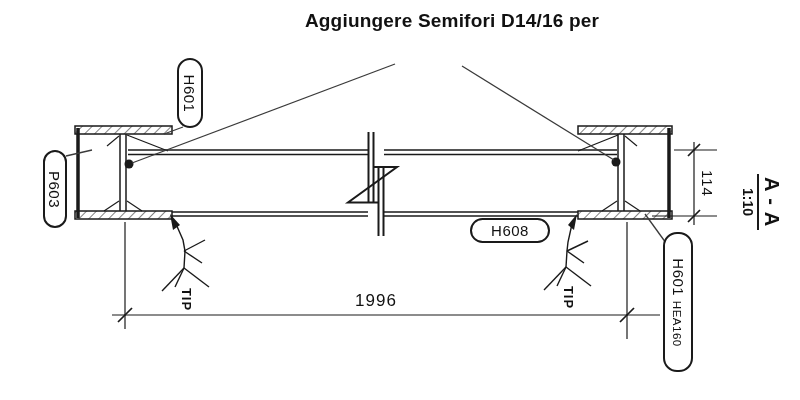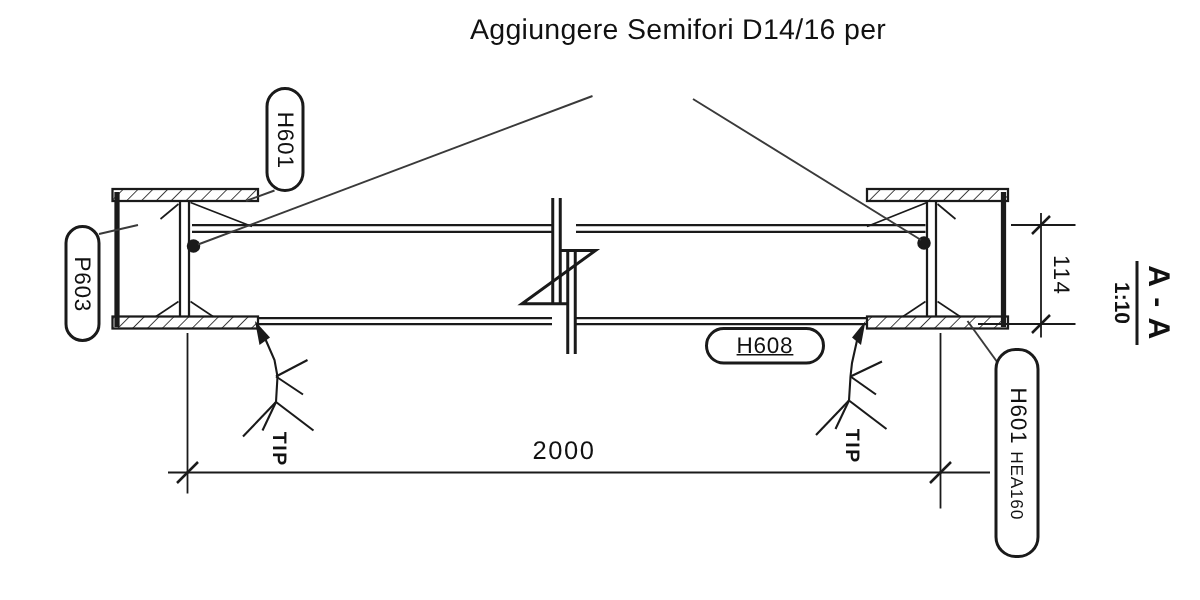--- a/index.html
+++ b/index.html
@@ -4,28 +4,28 @@
 <style>
   html,body{margin:0;padding:0;background:#ffffff;}
   #stage{
     position:relative;width:800px;height:400px;background:#ffffff;overflow:hidden;
     font-family:"Liberation Sans", sans-serif;color:#111;
   }
   #stage svg{position:absolute;left:0;top:0;}
   .abs{position:absolute;}
   .title{
     left:252px;top:8px;width:400px;text-align:center;
-    font-size:19px;font-weight:normal;line-height:26px;letter-spacing:.2px;
+    font-size:19px;font-weight:bold;line-height:26px;letter-spacing:.2px;
   }
   .capsule{
     position:absolute;border:2px solid #1a1a1a;border-radius:14px;background:#ffffff;
     display:flex;align-items:center;justify-content:center;box-sizing:border-box;
   }
   .capsule .vtxt{transform:rotate(90deg);white-space:nowrap;font-size:15px;letter-spacing:.5px;}
-  .capsule .htxt{white-space:nowrap;font-size:15px;letter-spacing:.5px;text-decoration:underline;}
+  .capsule .htxt{white-space:nowrap;font-size:15px;letter-spacing:.5px;}
   .capsule .small{font-size:11.5px;}
   .rotbox{position:absolute;display:flex;align-items:center;justify-content:center;}
   .rotbox .vtxt{transform:rotate(90deg);white-space:nowrap;}
   .tip-txt{font-size:13px;font-weight:600;letter-spacing:1px;}
   .dim-txt{font-size:15px;letter-spacing:1px;}
   .dim-2000{left:326px;top:291px;width:100px;text-align:center;font-size:17px;letter-spacing:1px;}
   .section-marker{
     left:727px;top:172px;width:70px;height:60px;transform:rotate(90deg);
     display:flex;flex-direction:column;align-items:center;justify-content:center;
   }
@@ -155,21 +155,21 @@
     <span class="vtxt"><span>H601</span>&nbsp;<span class="small">HEA160</span></span>
   </div>
 
   <div class="rotbox" style="left:172px;top:284px;width:30px;height:30px;">
     <span class="vtxt tip-txt">TIP</span>
   </div>
   <div class="rotbox" style="left:554px;top:282px;width:30px;height:30px;">
     <span class="vtxt tip-txt">TIP</span>
   </div>
 
-  <div class="abs dim-2000">2000</div>
+  <div class="abs dim-2000">1996</div>
   <div class="rotbox" style="left:692px;top:168px;width:30px;height:30px;">
     <span class="vtxt dim-txt">114</span>
   </div>
 
   <div class="abs section-marker">
     <div class="section-name">A - A</div>
     <div class="section-scale">1:10</div>
   </div>
 
 </div>

